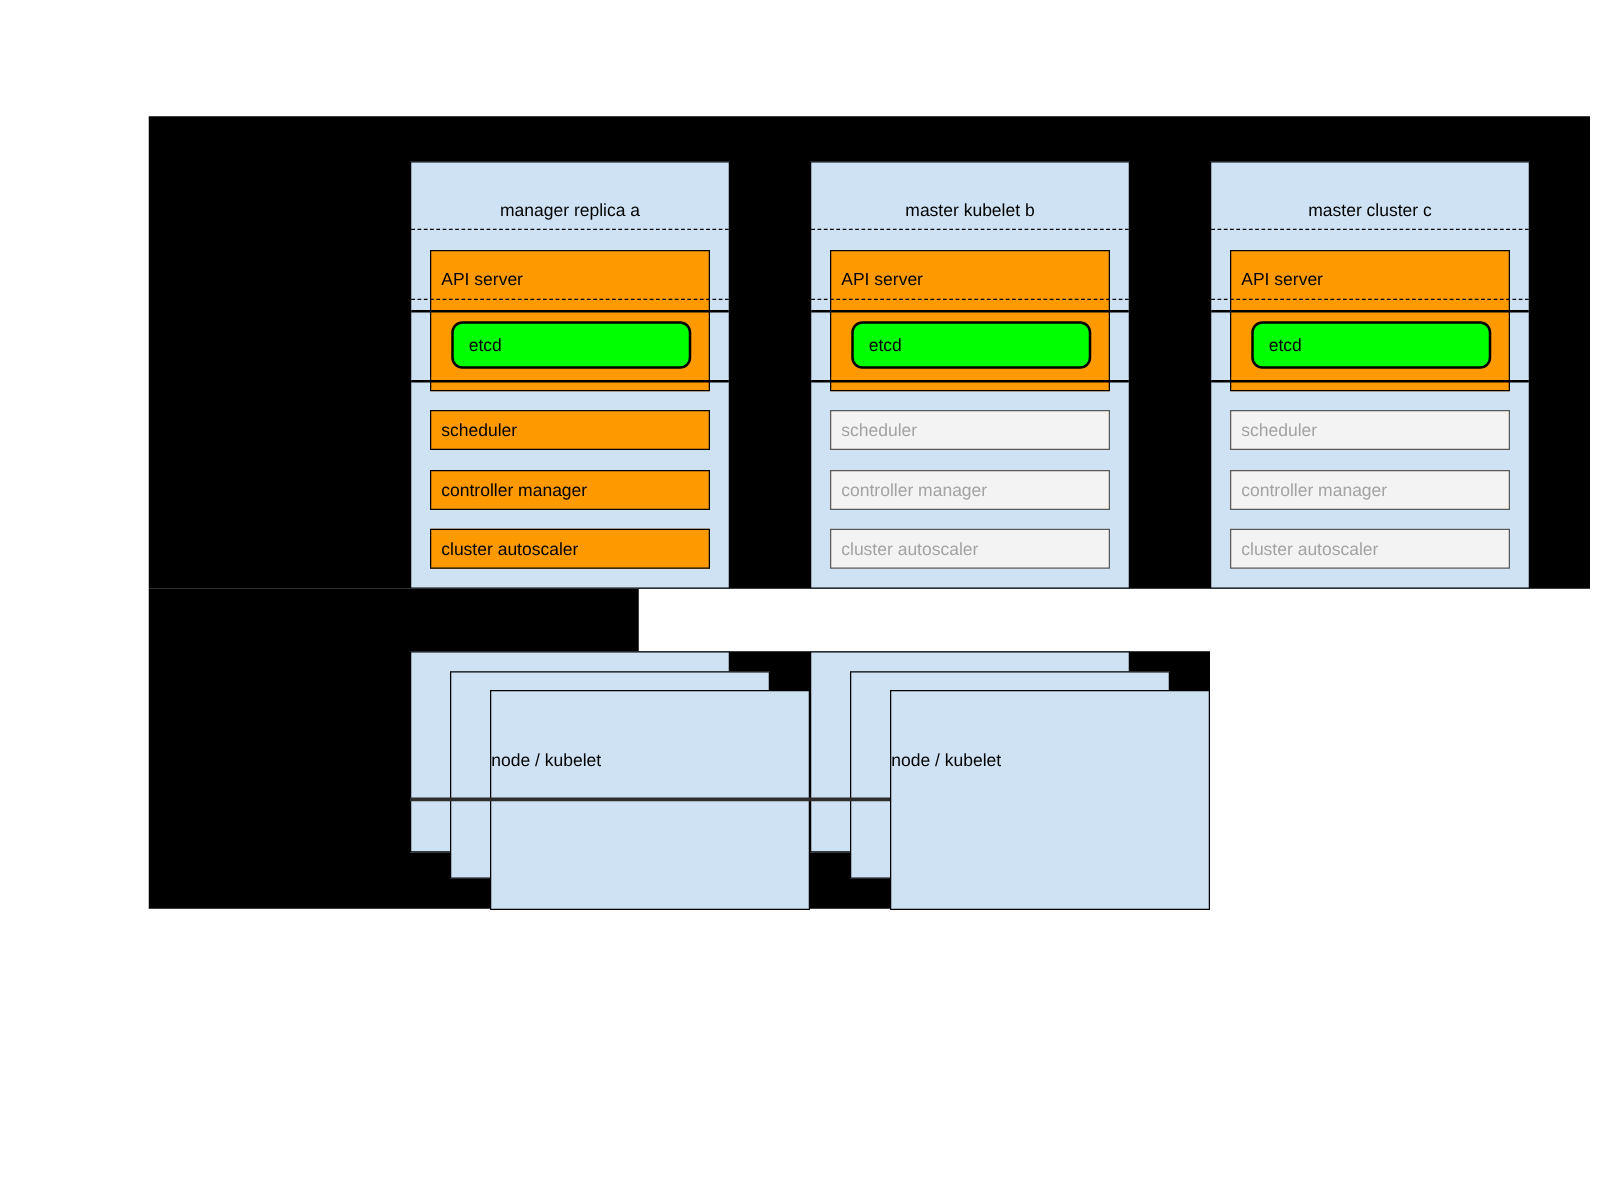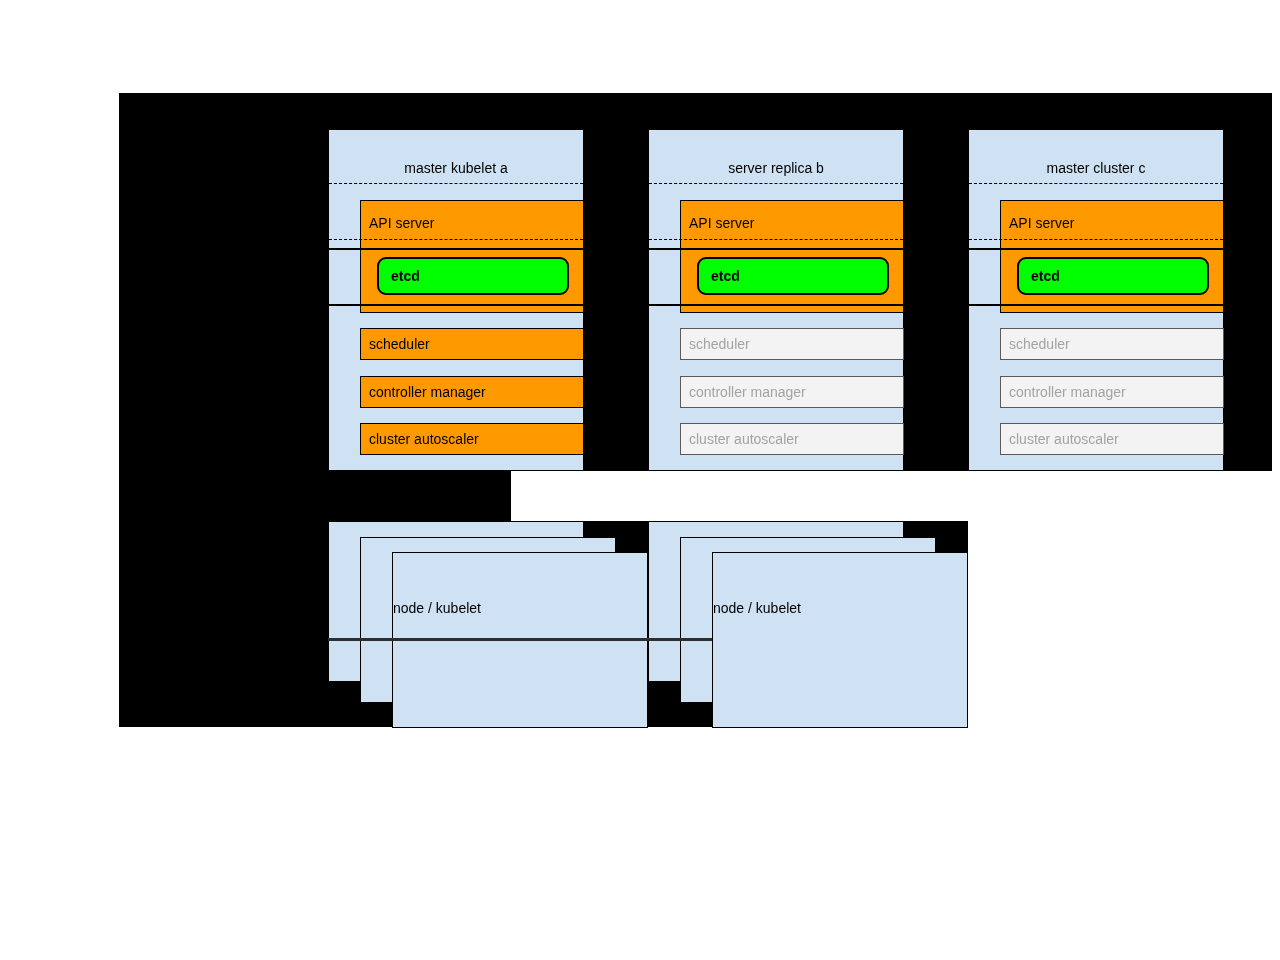--- a/index.html
+++ b/index.html
@@ -16,29 +16,28 @@
   .box-title{
     position:absolute;left:0;top:29px;width:100%;text-align:center;
     font-size:14px;line-height:18px;color:#000;
   }
   .dashline{position:absolute;left:0;width:100%;border-top:1px dashed #000;}
   .solidline{position:absolute;left:0;width:100%;height:2px;background:#000;}
   
   .comp{
     position:absolute;left:15px;width:224px;box-sizing:border-box;
     font-size:14px;
-    margin-left:16px;
   }
   .comp.active{background:#ff9900;border:1px solid #000;color:#000;}
   .comp.inactive{background:#f3f3f3;border:1px solid #595959;color:#a3a3a3;}
   .apiserver{top:70px;height:113px;}
   .apiserver .comp-label{position:absolute;left:8px;top:13px;line-height:18px;}
   .etcd{
     position:absolute;left:16px;top:56px;width:192px;height:38px;box-sizing:border-box;
-    background:#00ff00;border:2px solid #000;border-radius:9px;font-weight:bold;
+    background:#00ff00;border:2px solid #000;border-radius:9px;
   }
   .etcd .comp-label{position:absolute;left:12px;top:50%;transform:translateY(-50%);line-height:16px;}
   .row{height:32px;}
   .row .comp-label{position:absolute;left:8px;top:50%;transform:translateY(-50%);line-height:16px;}
   .sched{top:198px;}
   .ctrlmgr{top:246px;}
   .autoscaler{top:293px;text-decoration:underline;}
   
   .nodeback{width:256px;height:161px;top:521px;}
   .nodemid{width:256px;height:166px;top:537px;}
@@ -54,21 +53,21 @@
 </head>
 <body>
 
 <div id="canvas">
 
   <div class="black-bg" style="left:119px;top:93px;width:1153px;height:378px;"></div>
   <div class="black-bg" style="left:119px;top:471px;width:392px;height:256px;"></div>
   <div class="black-bg" style="left:511px;top:521px;width:457px;height:206px;"></div>
 
   <div class="bluebox master" style="left:328px;">
-    <div class="box-title">master kubelet a</div>
+    <div class="box-title">manager replica a</div>
     <div class="dashline" style="top:53px;"></div>
     <div class="comp active apiserver">
       <span class="comp-label">API server</span>
       <div class="etcd">
         <span class="comp-label">etcd</span>
       </div>
     </div>
     <div class="dashline" style="top:109px;"></div>
     <div class="solidline" style="top:118px;"></div>
     <div class="solidline" style="top:174px;"></div>
@@ -77,21 +76,21 @@
     </div>
     <div class="comp active row ctrlmgr">
       <span class="comp-label">controller manager</span>
     </div>
     <div class="comp active row autoscaler">
       <span class="comp-label">cluster autoscaler</span>
     </div>
   </div>
 
   <div class="bluebox master" style="left:648px;">
-    <div class="box-title">server replica b</div>
+    <div class="box-title">master kubelet b</div>
     <div class="dashline" style="top:53px;"></div>
     <div class="comp active apiserver">
       <span class="comp-label">API server</span>
       <div class="etcd">
         <span class="comp-label">etcd</span>
       </div>
     </div>
     <div class="dashline" style="top:109px;"></div>
     <div class="solidline" style="top:118px;"></div>
     <div class="solidline" style="top:174px;"></div>

